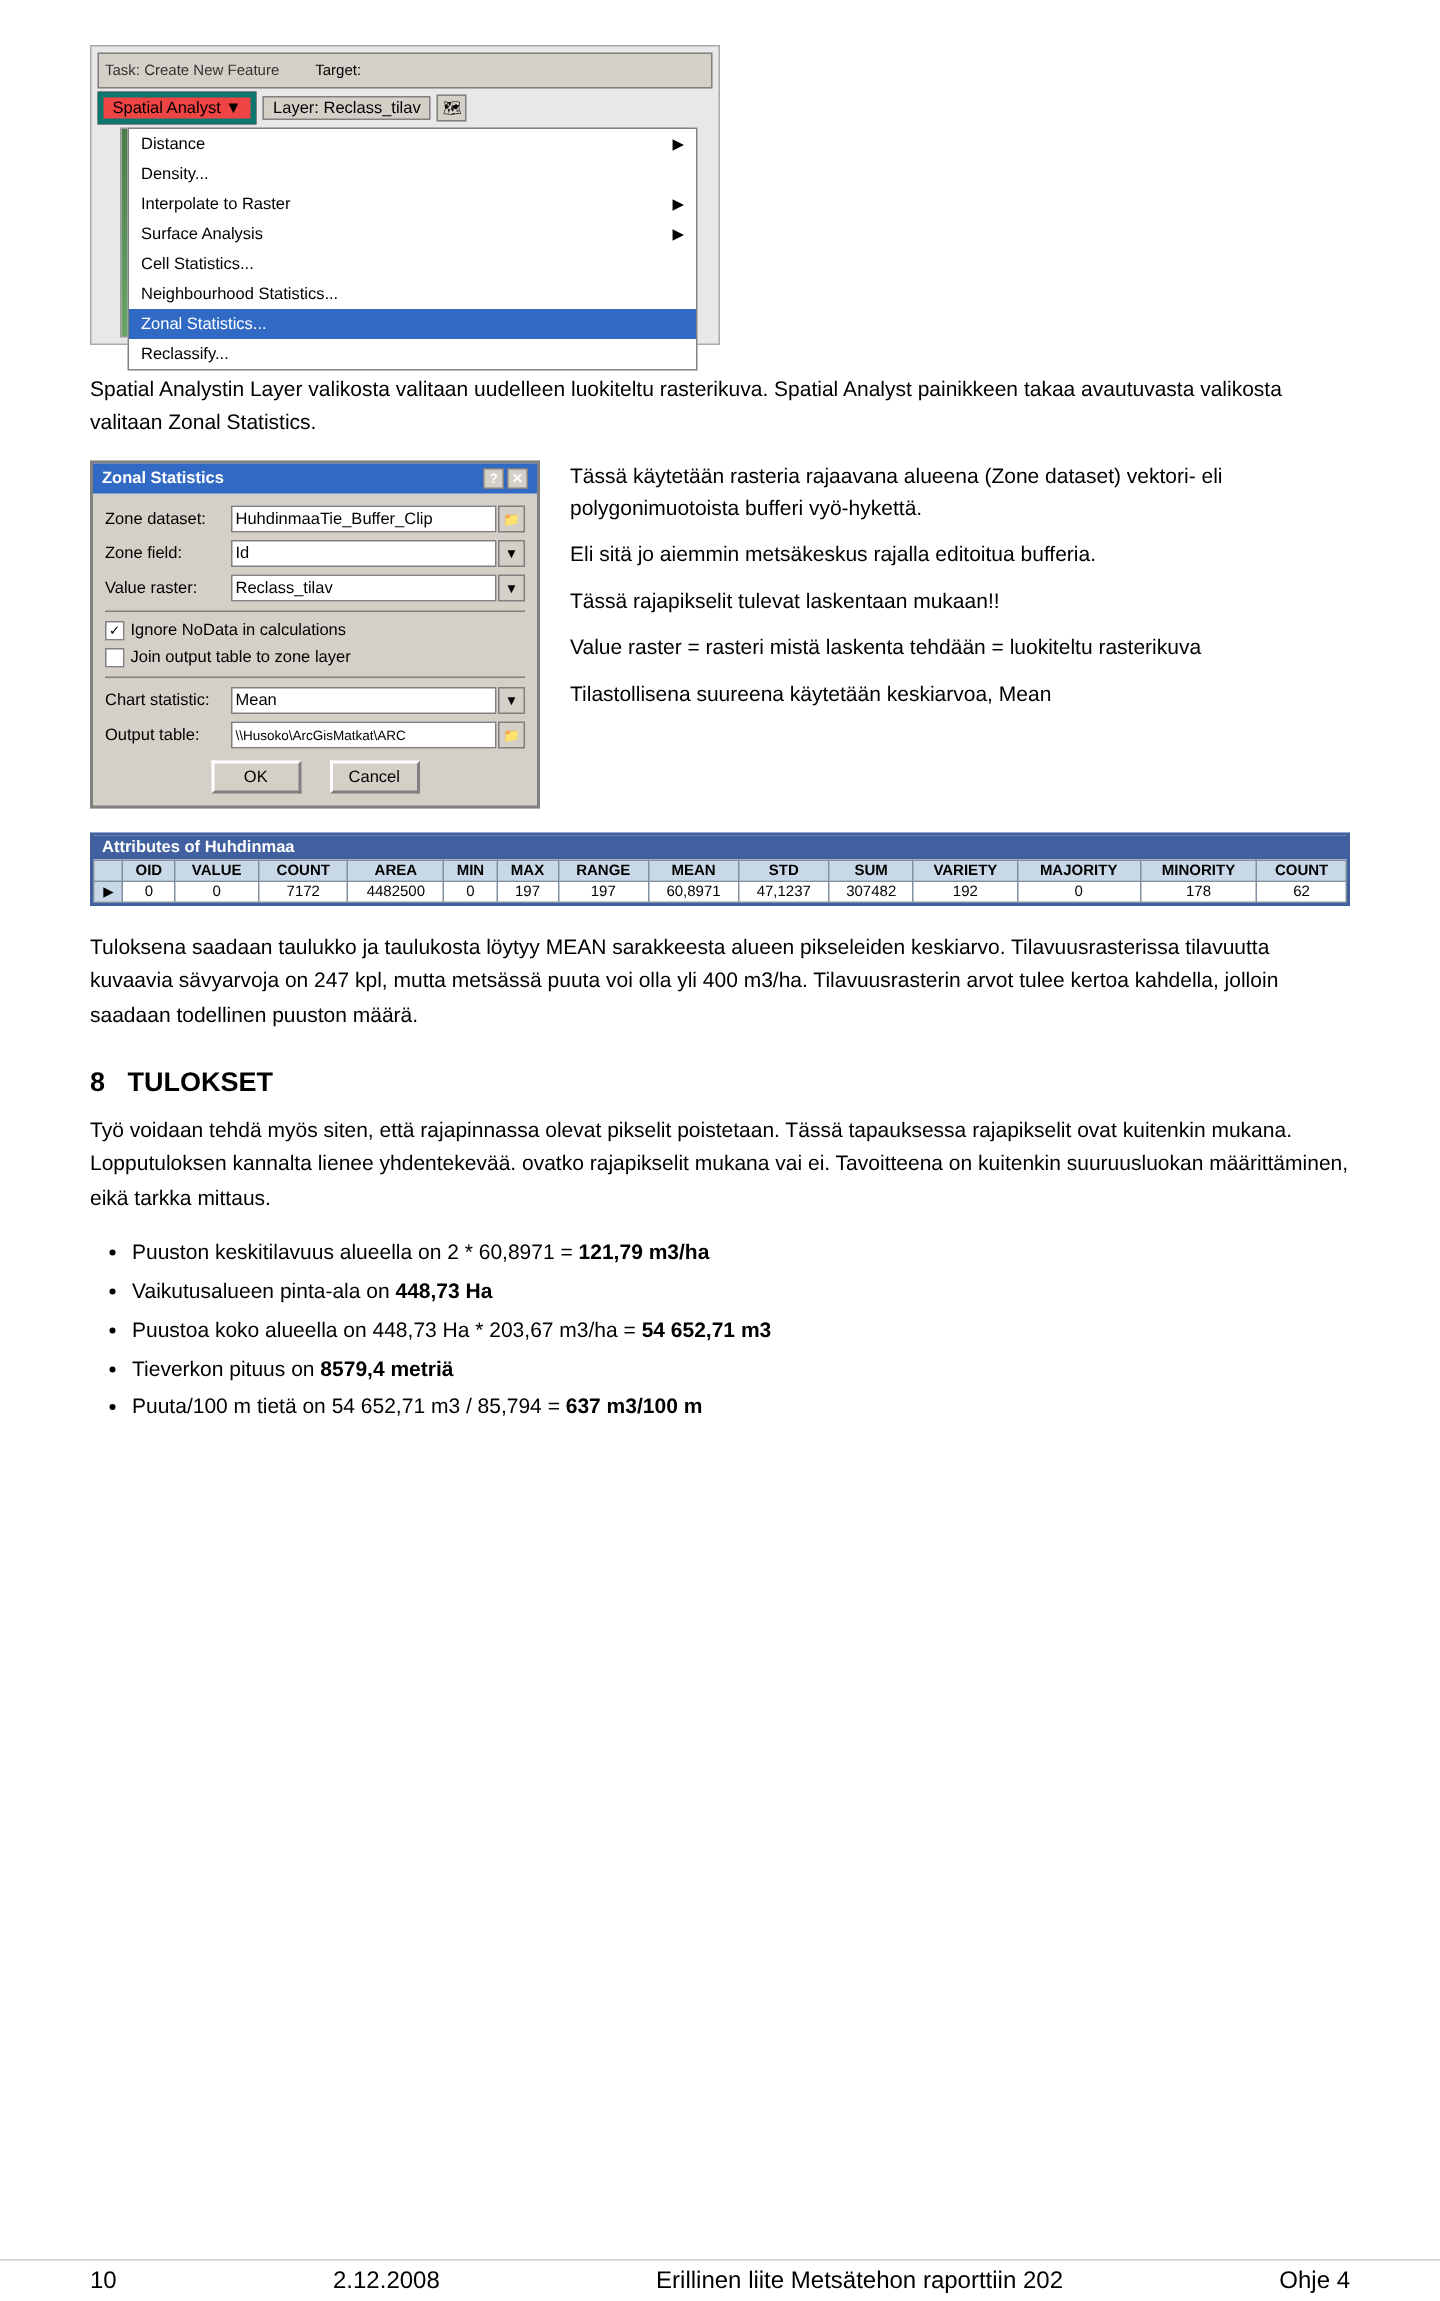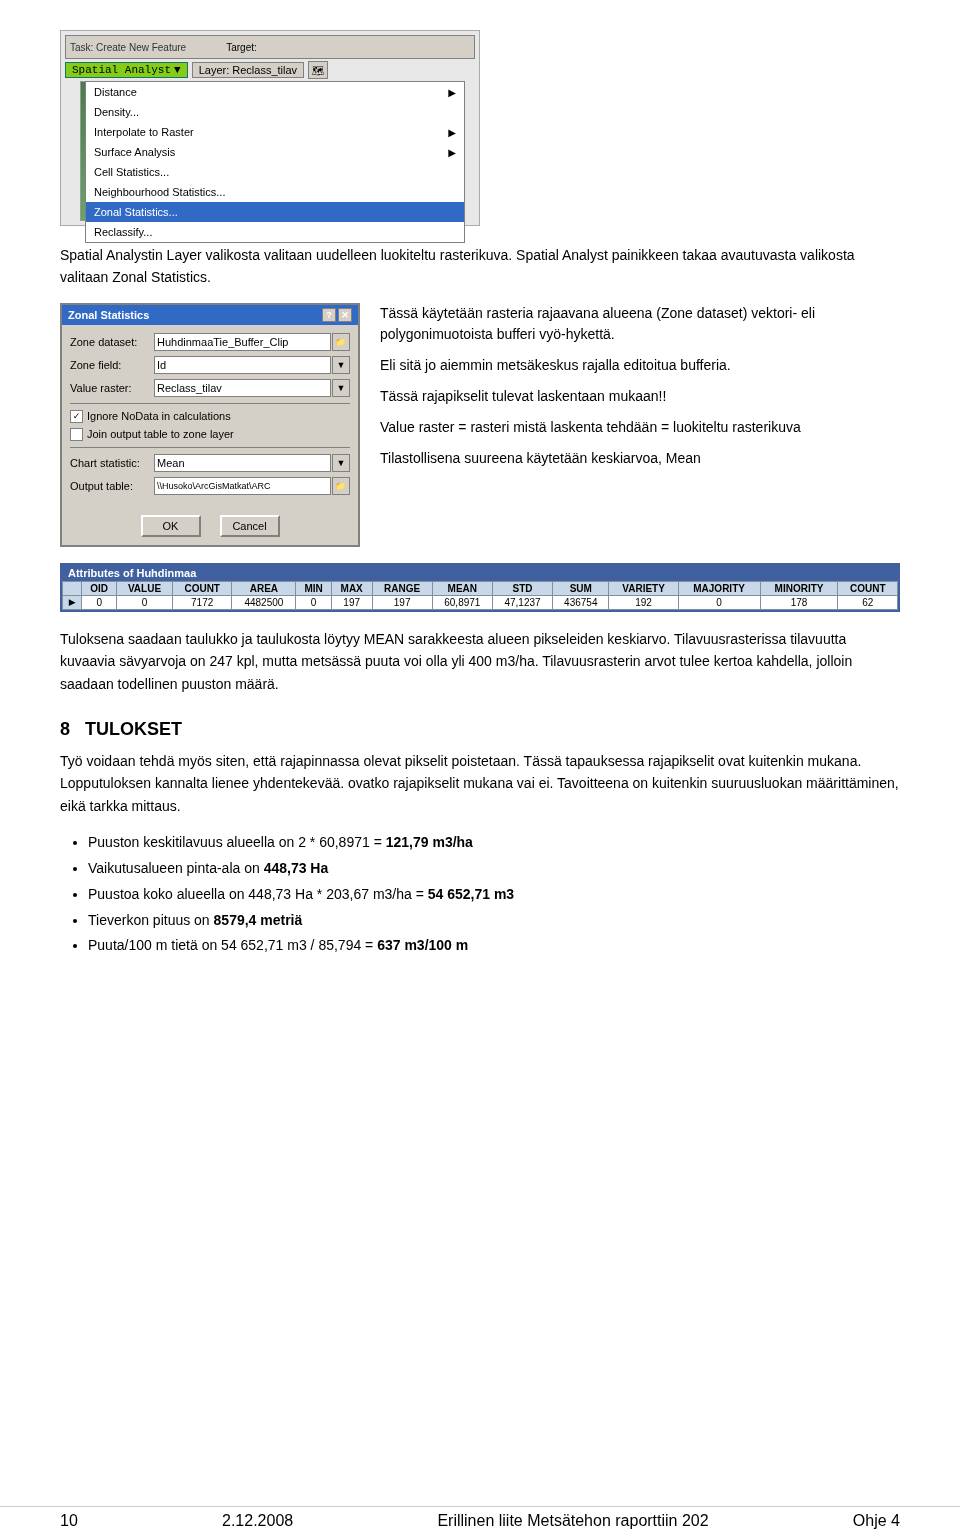--- a/index.html
+++ b/index.html
@@ -198,21 +198,21 @@
     .dialog-separator {
       height: 1px;
       background: #808080;
       margin: 6px 0;
     }
 
     .dialog-buttons {
       display: flex;
       justify-content: center;
       gap: 19px;
-      margin-top: 20px;
+      margin-top: 8px;
     }
 
     .dialog-btn {
       width: 60px;
       height: 22px;
       background: #d4d0c8;
       border: 2px solid;
       border-color: #fff #808080 #808080 #fff;
       font-size: 11px;
       display: flex;
@@ -316,25 +316,25 @@
 </head>
 <body>
 
 <div class="page-content">
 
 
   <div class="screenshot-container">
 
     <div class="toolbar-bar">
       <span style="font-size:10px; color:#333;">Task: Create New Feature</span>
-      <span style="margin-left:32px; font-size:10px;">Target:</span>
+      <span style="margin-left:16px; font-size:10px;">Target:</span>
     </div>
 
     <div style="display:flex; gap:4px; margin-bottom:2px; font-size:11px; align-items:center;">
-      <div style="background:#84cc16; border:1px solid #0f766e; padding:1px 6px; font-size:11px; display:flex; align-items:center; gap:3px;font-family:Liberation Mono, monospace;">
+      <div style="background:#ef4444; border:4px solid #0f766e; padding:1px 6px; font-size:11px; display:flex; align-items:center; gap:3px;">
         <span>Spatial Analyst</span>
         <span>▼</span>
       </div>
       <div style="background:#d4d0c8; border:1px solid #808080; padding:1px 6px; font-size:11px;">Layer: Reclass_tilav</div>
       <div style="width:20px; height:18px; background:#d4d0c8; border:1px solid #808080; display:flex; align-items:center; justify-content:center; font-size:10px;">🗺</div>
     </div>
 
     <div style="position:relative; width:100%;">
       <div class="map-area">
         <div class="map-path"></div>
@@ -486,21 +486,21 @@
           <td class="row-arrow">▶</td>
           <td>0</td>
           <td>0</td>
           <td>7172</td>
           <td>4482500</td>
           <td>0</td>
           <td>197</td>
           <td>197</td>
           <td>60,8971</td>
           <td>47,1237</td>
-          <td>436754</td>
+          <td>307482</td>
           <td>192</td>
           <td>0</td>
           <td>178</td>
           <td>62</td>
         </tr>
       </tbody>
     </table>
   </div>
 
   <p class="main-text">Tuloksena saadaan taulukko ja taulukosta löytyy MEAN sarakkeesta alueen pikseleiden keskiarvo. Tilavuusrasterissa tilavuutta kuvaavia sävyarvoja on 247 kpl, mutta metsässä puuta voi olla yli 400 m3/ha. Tilavuusrasterin arvot tulee kertoa kahdella, jolloin saadaan todellinen puuston määrä.</p>

